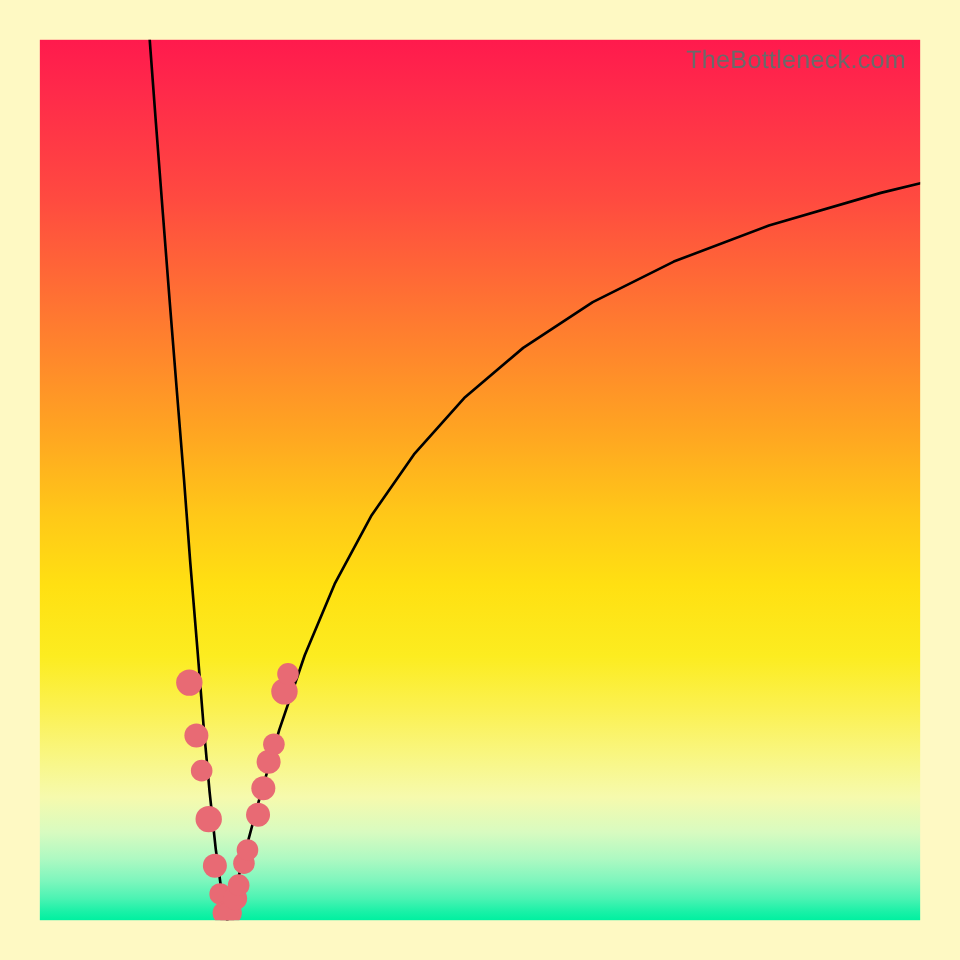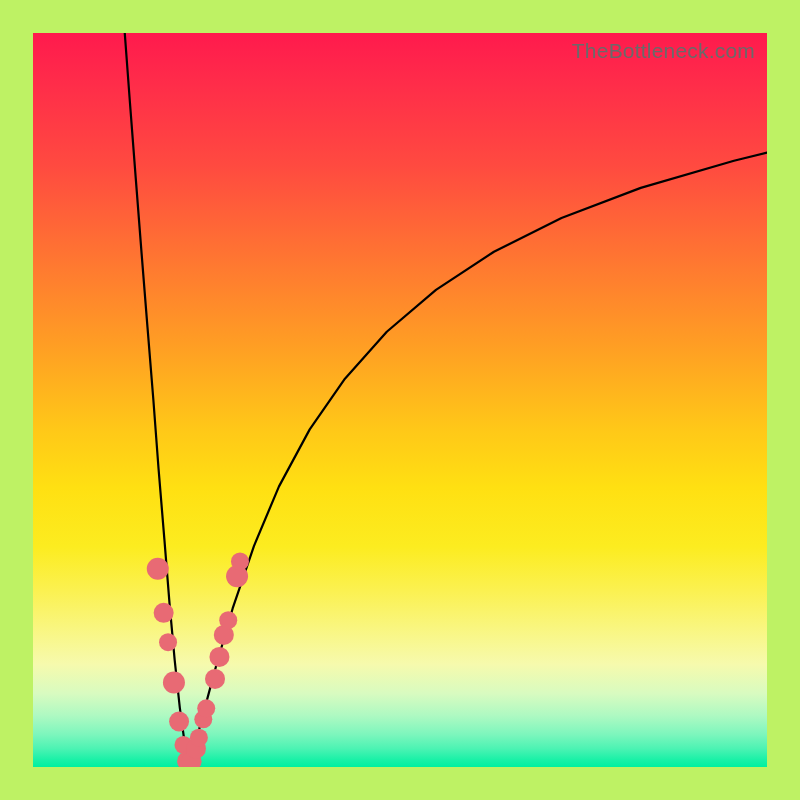--- a/index.html
+++ b/index.html
@@ -10,21 +10,21 @@
     overflow: hidden;
     background: #000;
     font-family: Arial, Helvetica, sans-serif;
   }
   .frame {
     position: absolute;
     top: 0;
     left: 0;
     width: 800px;
     height: 800px;
-    background: #bef264;
+    background: #fef9c3;
   }
   .plot-area {
     position: absolute;
     top: 33px;
     left: 33px;
     width: 734px;
     height: 734px;
     overflow: hidden;
   }
   .gradient {

